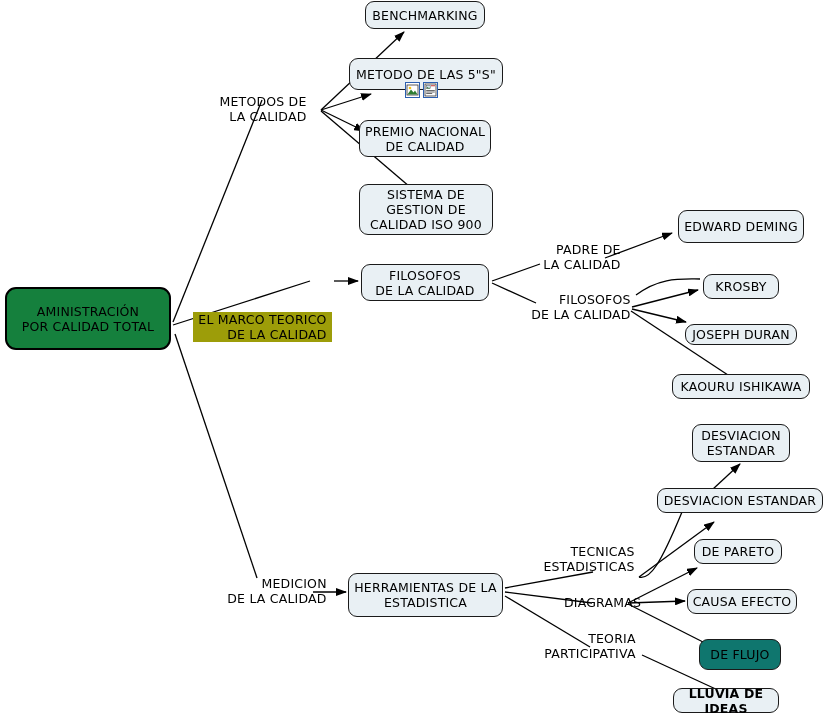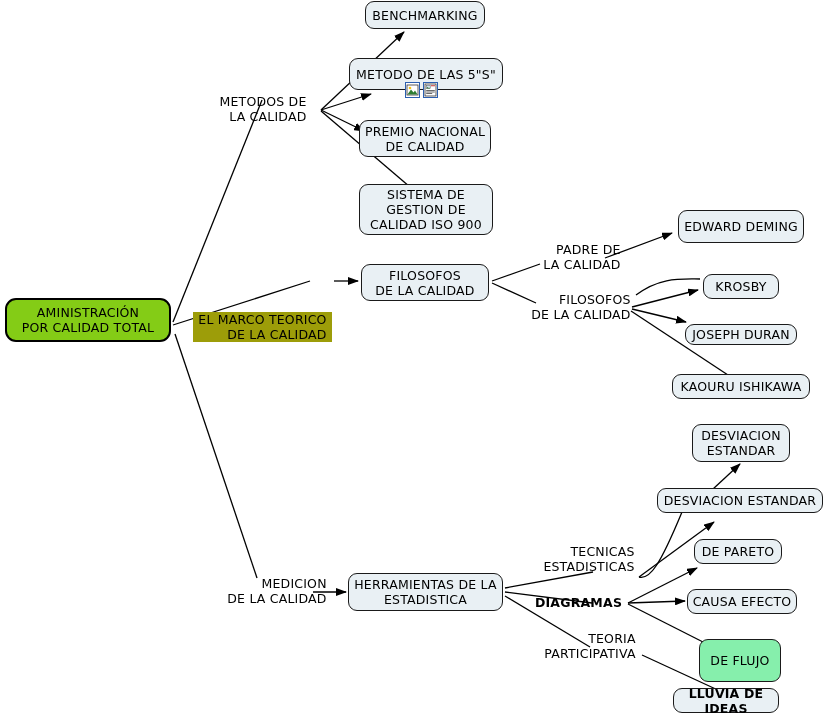--- a/index.html
+++ b/index.html
@@ -116,59 +116,59 @@
         <path d="M 639 577 L 714 522" stroke="#000000" marker-end="url(#arrowhead)"></path>
         <path d="M 713 489 L 740 464" stroke="#000000" marker-end="url(#arrowhead)"></path>
         <path d="M 628 603 L 697 568" stroke="#000000" marker-end="url(#arrowhead)"></path>
         <path d="M 628 603 L 685 601" stroke="#000000" marker-end="url(#arrowhead)"></path>
         <path d="M 628 604 L 703 642" stroke="#000000"></path>
         <path d="M 642 655 L 720 691" stroke="#000000"></path>
       </g>
   </svg>
 
   <div id="node-layer">
-      <div class="node root" style="left: 5px; top: 298px; width: 166px; height: 44px; background: #84cc16;">AMINISTRACIÓN
+      <div class="node root" style="left: 5px; top: 287px; width: 166px; height: 63px; background: #15803d;">AMINISTRACIÓN
 POR CALIDAD TOTAL</div>
       <div class="node" style="left: 365px; top: 1px; width: 120px; height: 28px; background: rgb(233, 240, 244); border-color: rgb(26, 26, 26);">BENCHMARKING</div>
       <div class="node" style="left: 349px; top: 58px; width: 154px; height: 32px; background: rgb(233, 240, 244); border-color: rgb(26, 26, 26);">METODO DE LAS 5"S"</div>
       <div class="node" style="left: 359px; top: 120px; width: 132px; height: 37px; background: rgb(233, 240, 244); border-color: rgb(26, 26, 26);">PREMIO NACIONAL
 DE CALIDAD</div>
       <div class="node" style="left: 359px; top: 184px; width: 134px; height: 51px; background: rgb(233, 240, 244); border-color: rgb(26, 26, 26);">SISTEMA DE
 GESTION DE
 CALIDAD  ISO 900</div>
       <div class="node" style="left: 361px; top: 264px; width: 128px; height: 37px; background: rgb(233, 240, 244); border-color: rgb(26, 26, 26);">FILOSOFOS
 DE LA CALIDAD</div>
       <div class="node" style="left: 678px; top: 210px; width: 126px; height: 33px; background: rgb(233, 240, 244); border-color: rgb(26, 26, 26);">EDWARD DEMING</div>
       <div class="node" style="left: 703px; top: 274px; width: 76px; height: 25px; background: rgb(233, 240, 244); border-color: rgb(26, 26, 26);">KROSBY</div>
       <div class="node" style="left: 685px; top: 324px; width: 112px; height: 21px; background: rgb(233, 240, 244); border-color: rgb(26, 26, 26);">JOSEPH DURAN</div>
       <div class="node" style="left: 672px; top: 374px; width: 138px; height: 25px; background: rgb(233, 240, 244); border-color: rgb(26, 26, 26);">KAOURU ISHIKAWA</div>
-      <div class="node" style="left: 348px; top: 573px; width: 155px; height: 38px; background: rgb(233, 240, 244); border-color: rgb(26, 26, 26);">HERRAMIENTAS DE LA
+      <div class="node" style="left: 348px; top: 573px; width: 155px; height: 44px; background: rgb(233, 240, 244); border-color: rgb(26, 26, 26);">HERRAMIENTAS DE LA
 ESTADISTICA</div>
       <div class="node" style="left: 692px; top: 424px; width: 98px; height: 38px; background: rgb(233, 240, 244); border-color: rgb(26, 26, 26);">DESVIACION
 ESTANDAR</div>
       <div class="node" style="left: 657px; top: 488px; width: 166px; height: 25px; background: rgb(233, 240, 244); border-color: rgb(26, 26, 26);">DESVIACION ESTANDAR</div>
       <div class="node" style="left: 694px; top: 539px; width: 88px; height: 25px; background: rgb(233, 240, 244); border-color: rgb(26, 26, 26);">DE PARETO</div>
       <div class="node" style="left: 687px; top: 589px; width: 110px; height: 25px; background: rgb(233, 240, 244); border-color: rgb(26, 26, 26);">CAUSA EFECTO</div>
-      <div class="node" style="left: 699px; top: 639px; width: 82px; height: 43px; background: #86efac; border-color: rgb(26, 26, 26);">DE FLUJO</div>
+      <div class="node" style="left: 699px; top: 639px; width: 82px; height: 31px; background: #0f766e; border-color: rgb(26, 26, 26);">DE FLUJO</div>
       <div class="node" style="left: 673px; top: 688px; width: 106px; height: 25px; background: rgb(233, 240, 244); border-color: rgb(26, 26, 26); font-weight: bold;">LLUVIA DE IDEAS</div>
     </div>
   <div id="label-layer">
       <div class="label" style="left: 207px; top: 93px; width: 112px; height: 32px;">METODOS DE
 LA CALIDAD</div>
       <div class="label highlight" style="left: 193px; top: 264px; width: 139px; height: 30px; background: rgb(157, 157, 9); margin-top: 48px;">EL MARCO TEORICO
 DE LA CALIDAD</div>
       <div class="label" style="left: 542px; top: 241px; width: 80px; height: 32px;">PADRE DE
 LA CALIDAD</div>
       <div class="label" style="left: 531px; top: 291px; width: 100px; height: 32px;">FILOSOFOS
 DE LA CALIDAD</div>
       <div class="label" style="left: 203px; top: 575px; width: 108px; height: 32px; margin-left: 20px;">MEDICION
 DE LA CALIDAD</div>
       <div class="label" style="left: 539px; top: 543px; width: 100px; height: 32px;">TECNICAS
 ESTADISTICAS</div>
-      <div class="label" style="left: 536px; top: 595px; width: 85px; height: 15px; font-weight: bold;">DIAGRAMAS</div>
+      <div class="label" style="left: 560px; top: 595px; width: 85px; height: 15px;">DIAGRAMAS</div>
       <div class="label" style="left: 540px; top: 630px; width: 100px; height: 32px;">TEORIA
 PARTICIPATIVA</div>
     </div>
 
   <div class="icons" id="attachment-icons" style="left: 405px; top: 82px;">
       <span class="mini-icon">
         <svg width="13" height="14" viewBox="0 0 13 14">
           <rect x="0" y="0" width="13" height="14" fill="#ffffff"></rect>
           <rect x="1" y="2" width="11" height="10" fill="#ffffff" stroke="#333" stroke-width="0.8"></rect>
           <circle cx="4" cy="5" r="1.3" fill="#f5c518"></circle>

